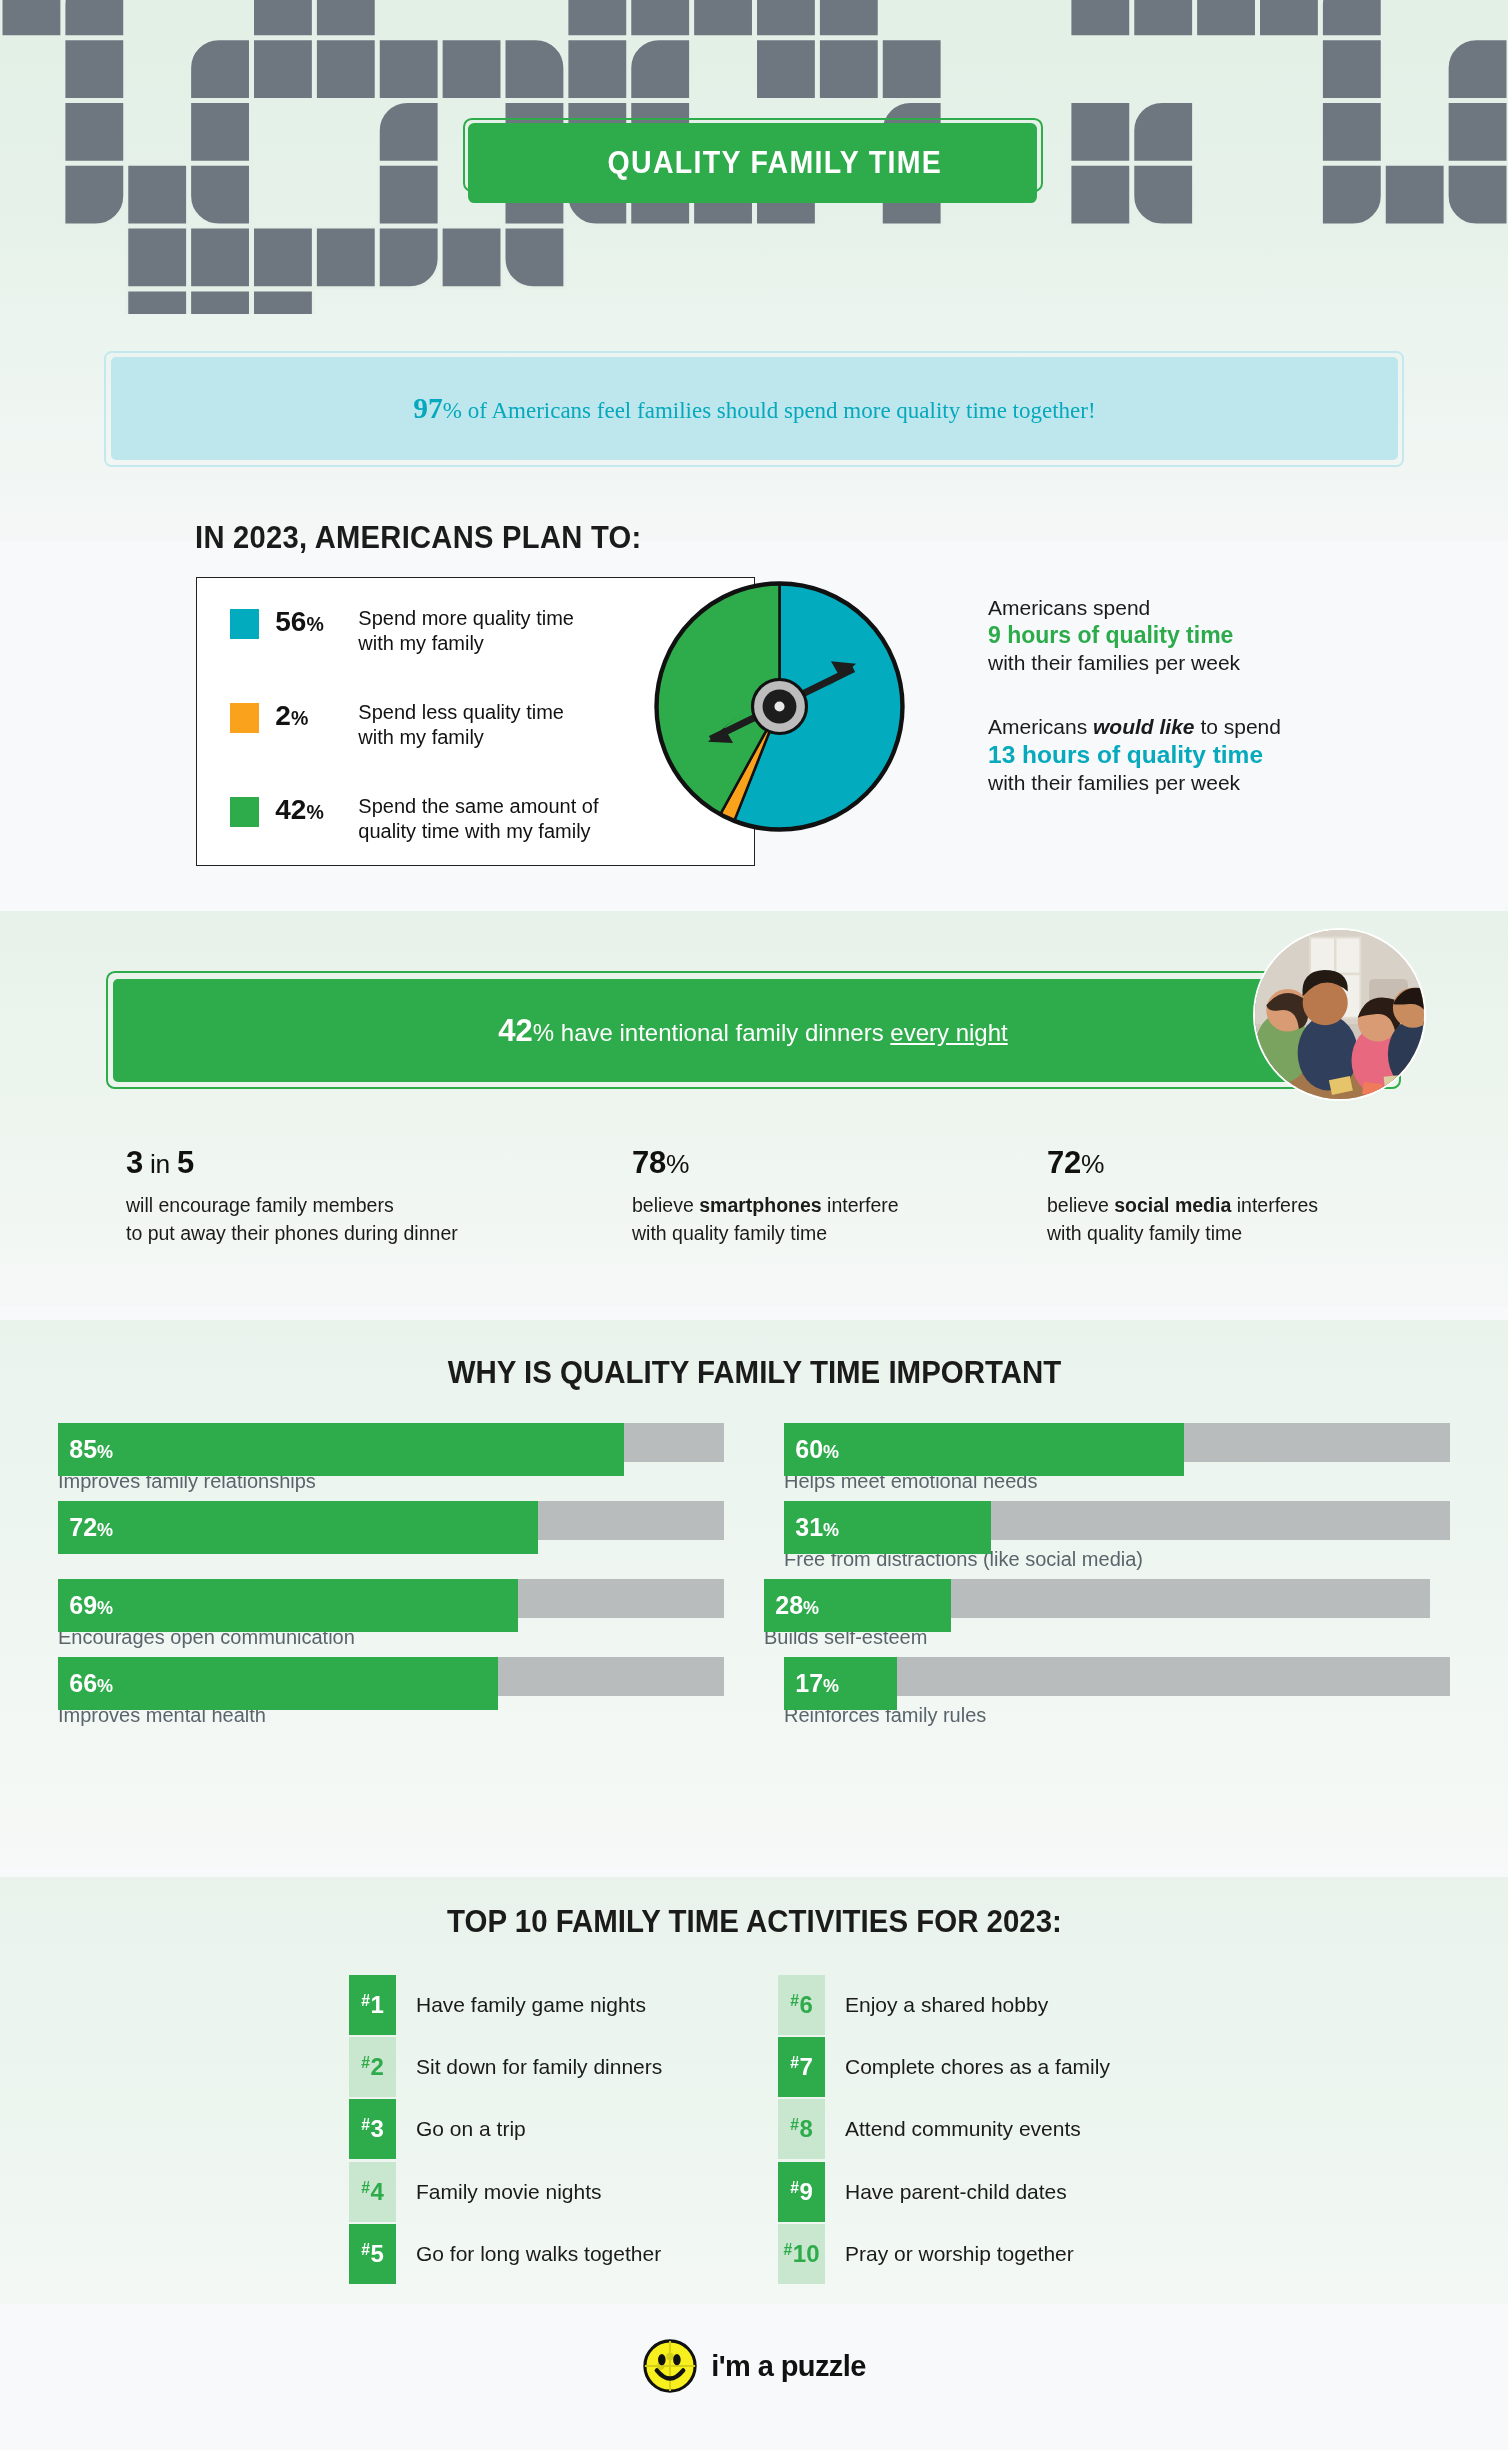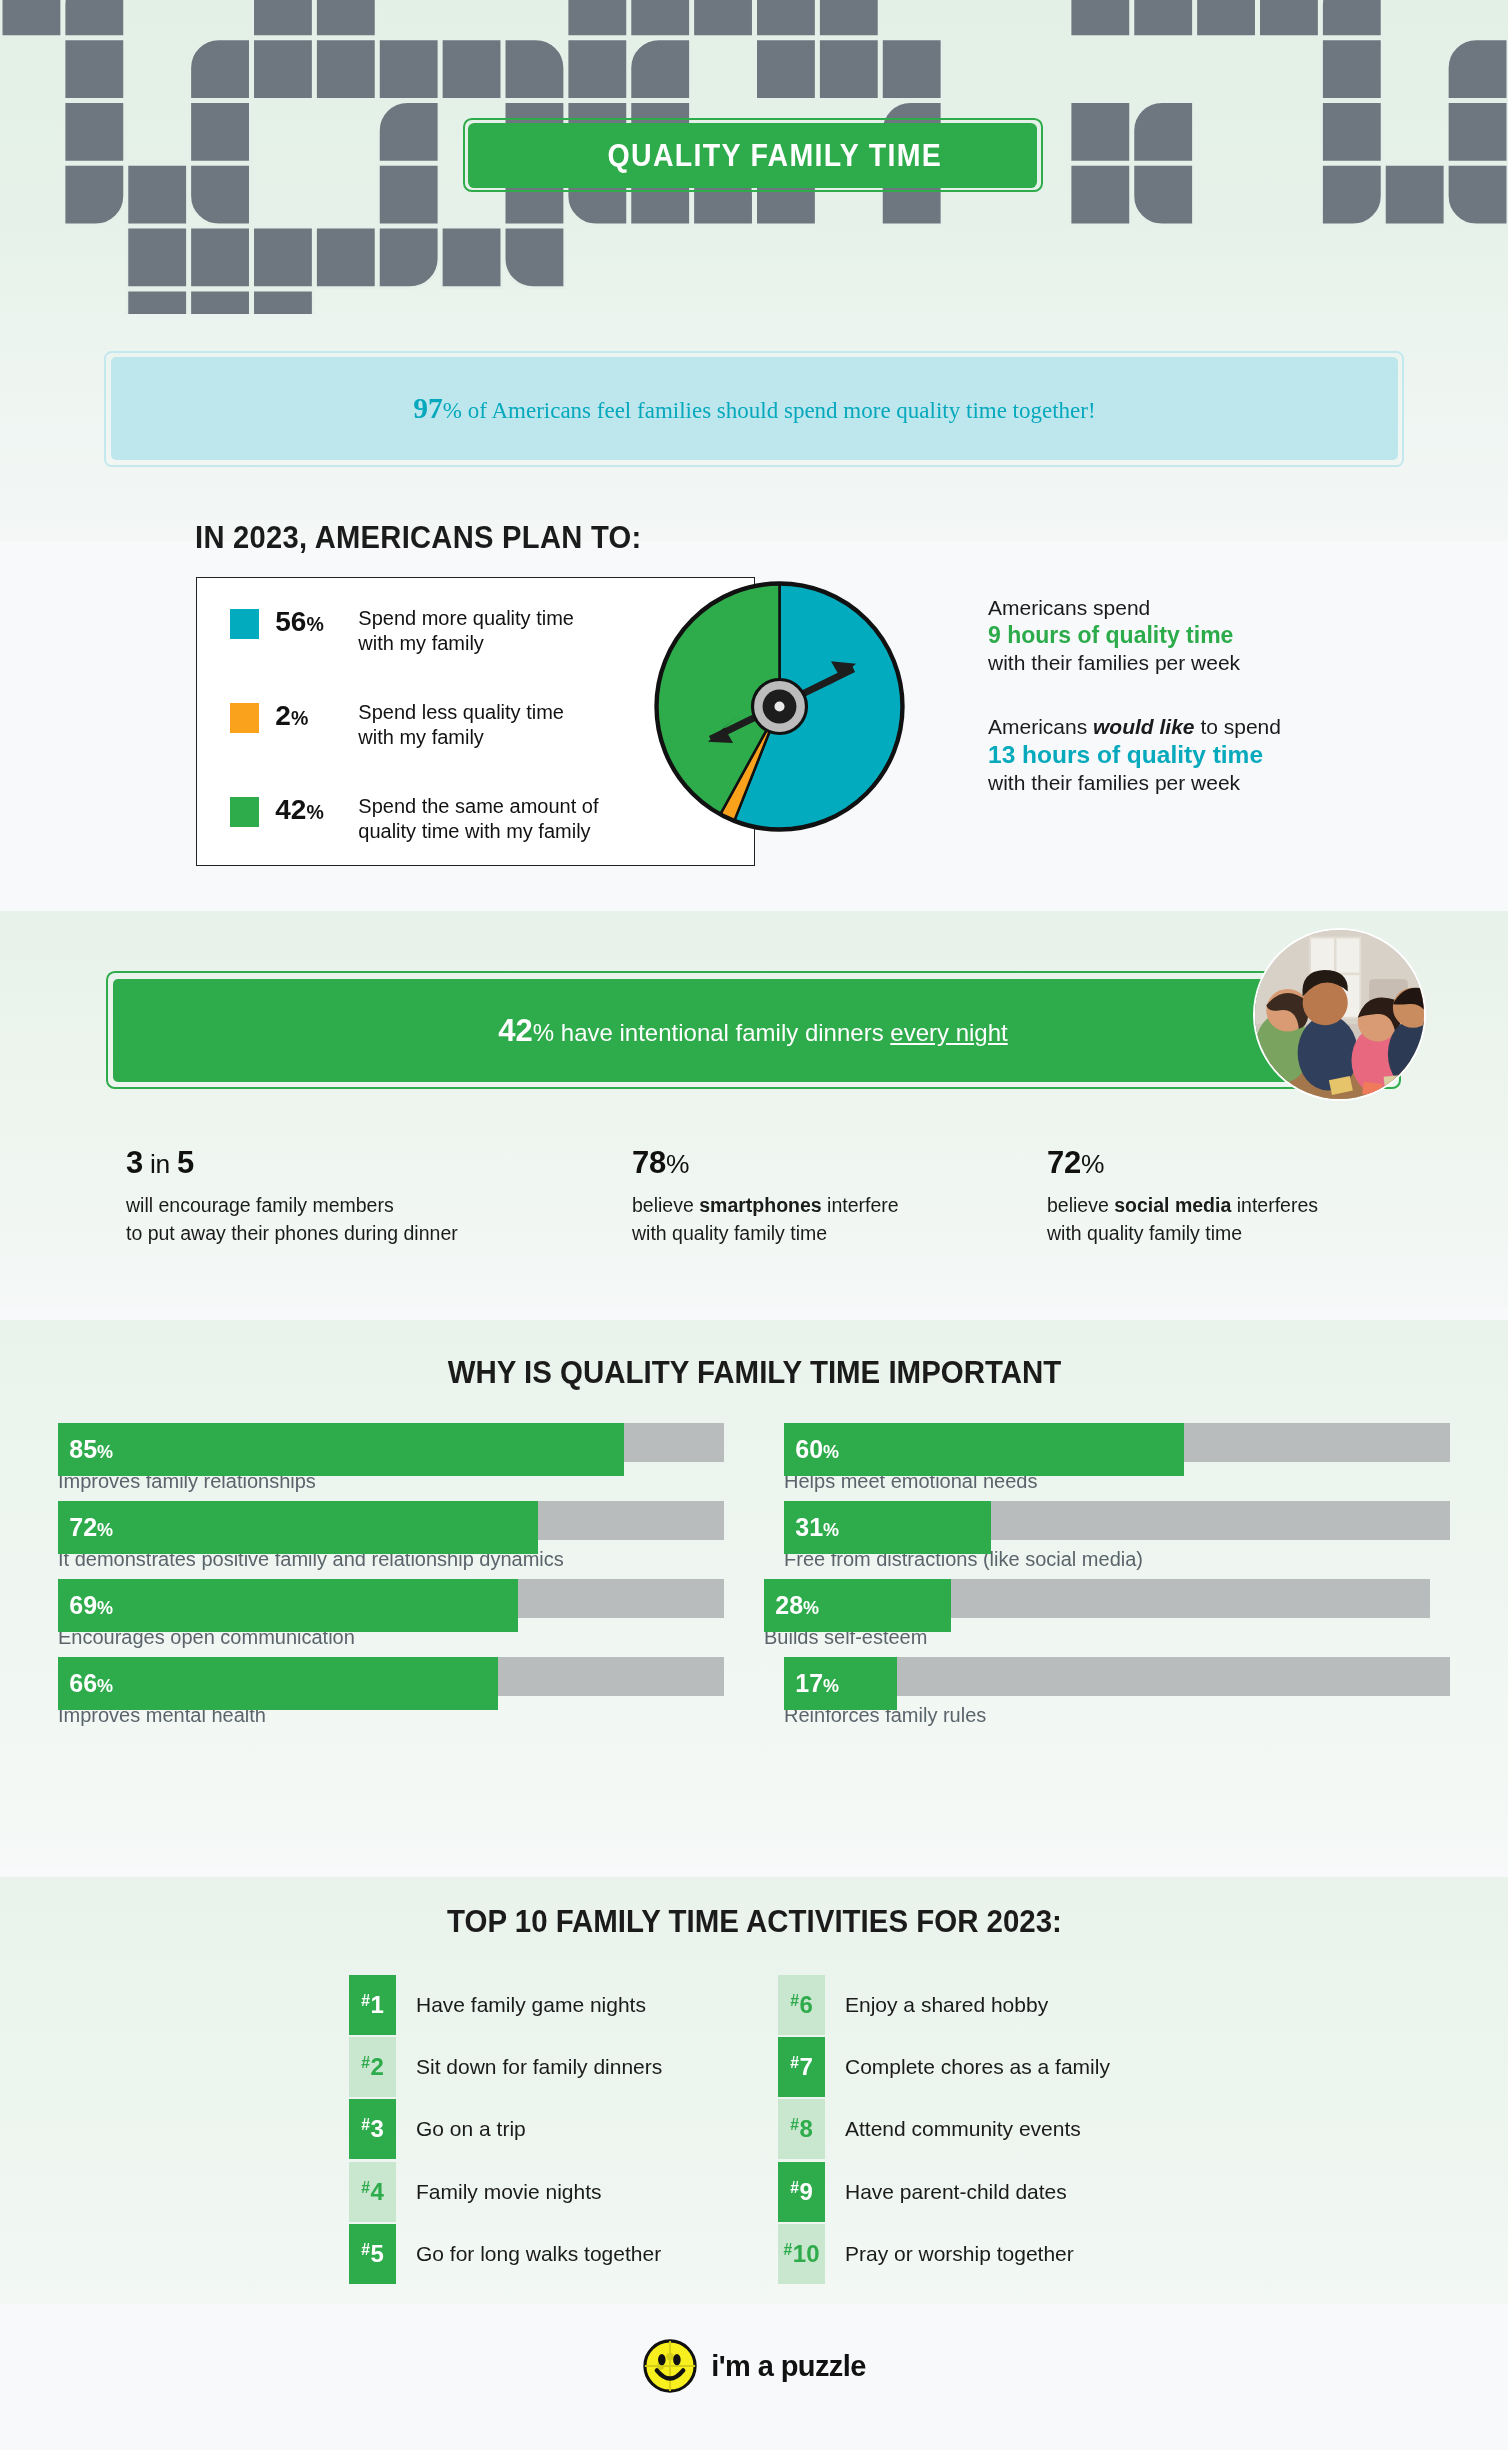--- a/index.html
+++ b/index.html
@@ -37,21 +37,21 @@
     left: 463px; top: 118px;
     width: 580px; height: 74px;
     border: 2.5px solid #2eab4b;
     border-radius: 8.8px;
     background: transparent;
     z-index: 5;
   }
   #title-box {
     position: absolute;
     left: 468px; top: 123px;
-    width: 569px; height: 65px;
+    width: 569px; height: 80px;
     background: #2eab4b;
     border-radius: 6.3px;
     display: flex; align-items: center; justify-content: center;
     z-index: 6;
     padding-left: 44px;
   }
   #title-text {
     color: #ffffff;
     font-size: 31px;
     font-weight: bold;
@@ -392,21 +392,20 @@
           </div>
         </div>
         <div class="bar-label">Improves family relationships</div>
       </div>
       <div class="bar-item" style="left: 58px; top: 1501px;">
         <div class="bar-track" style="background: rgb(184, 188, 189);">
           <div class="bar-fill" style="width: 480px; background: rgb(46, 171, 75);">
             <span class="pv"><span>72</span><span class="pc">%</span></span>
           </div>
         </div>
-        <div class="bar-label">It demonstrates positive family and relationship dynamics</div>
       </div>
       <div class="bar-item" style="left: 58px; top: 1579px;">
         <div class="bar-track" style="background: rgb(184, 188, 189);">
           <div class="bar-fill" style="width: 460px; background: rgb(46, 171, 75);">
             <span class="pv"><span>69</span><span class="pc">%</span></span>
           </div>
         </div>
         <div class="bar-label">Encourages open communication</div>
       </div>
       <div class="bar-item" style="left: 58px; top: 1657px;">

